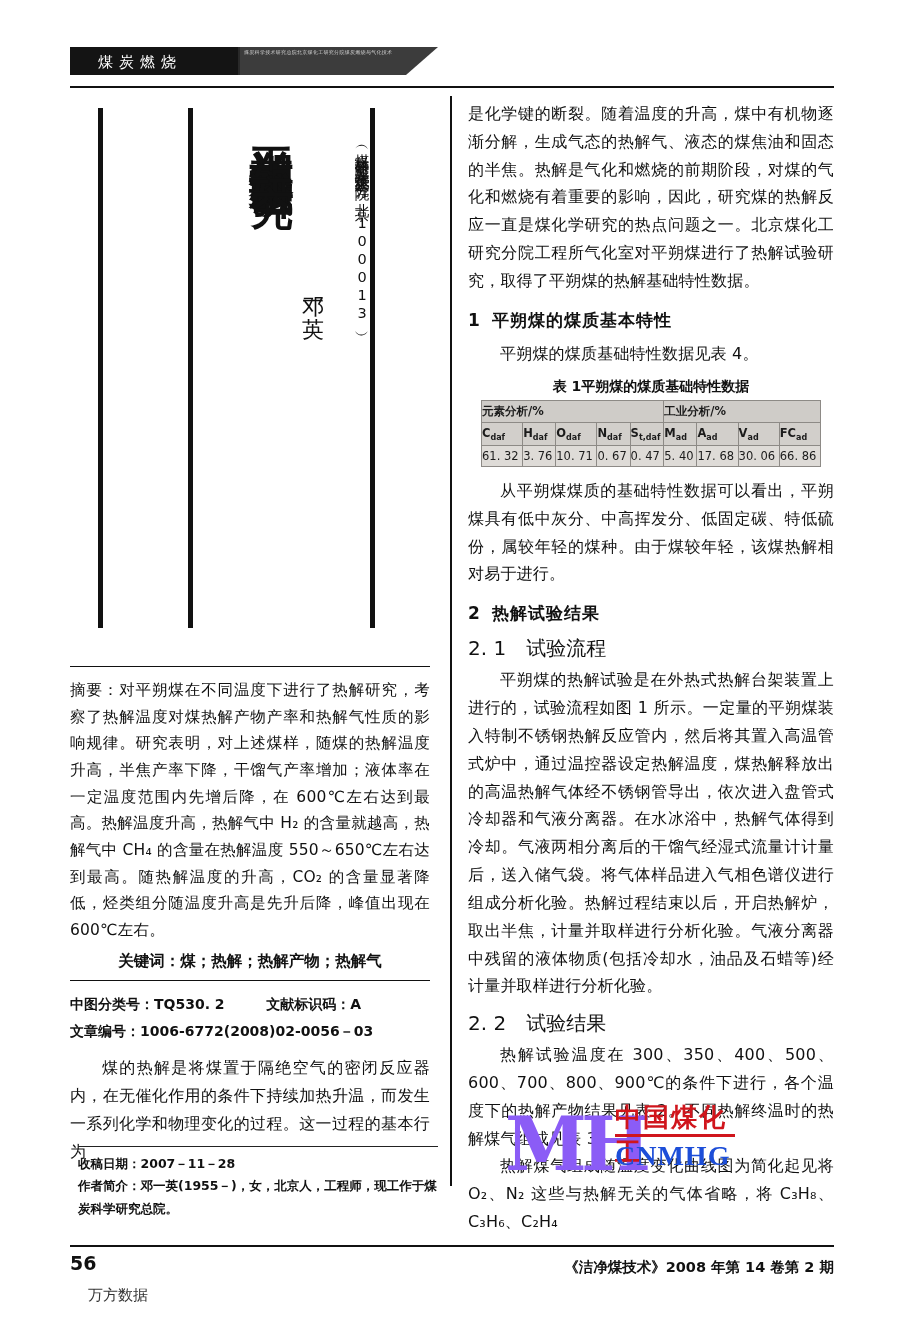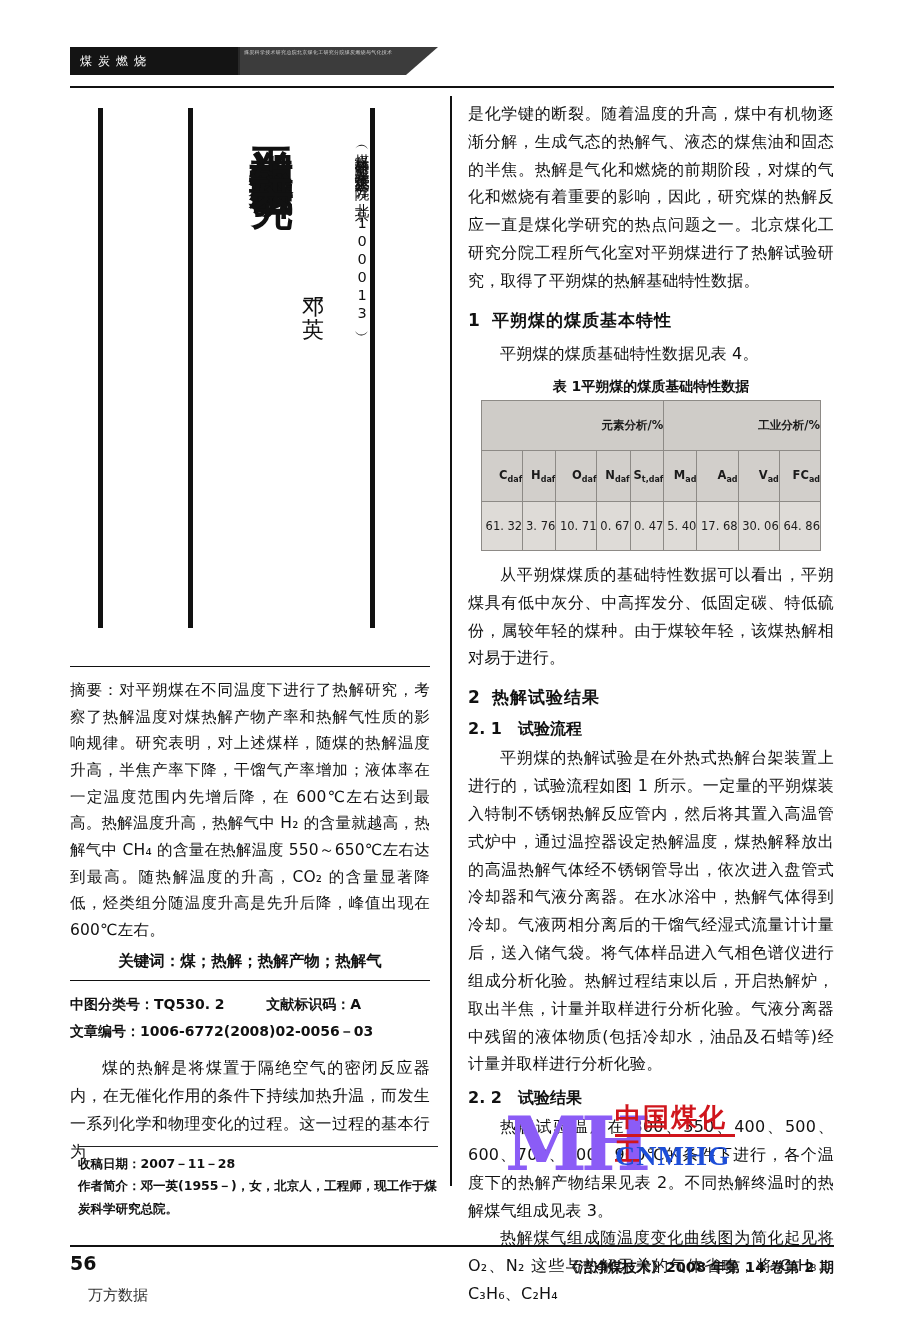--- a/index.html
+++ b/index.html
@@ -8,22 +8,22 @@
     font-family:"DejaVu Sans","Liberation Sans",sans-serif;
     color:#111;
     overflow:hidden;
   }
   .page{position:absolute;inset:0;}
 
   
   .header{position:absolute;left:70px;top:47px;width:370px;height:28px;}
   .header .blk{position:absolute;left:0;top:0;width:170px;height:28px;background:#141414;}
   .header .blk span{
-    display:block;color:#fff;font-size:12px;letter-spacing:6px;
-    padding:6px 0 0 10px;font-family:Liberation Sans, sans-serif;
+    display:block;color:#fff;font-size:15px;letter-spacing:6px;
+    padding:6px 0 0 28px;font-family:Liberation Sans, sans-serif;
   }
   .header .wedge{
     position:absolute;left:168px;top:0;width:200px;height:28px;
     background:#2c2c2c;
     clip-path:polygon(0 0,200px 0,168px 28px,0 28px);
     opacity:.92;
   }
   .header .wedge .ghost{
     position:absolute;left:6px;top:2px;width:190px;height:24px;
     color:#cfcfcf;font-size:5px;line-height:6px;overflow:hidden;
@@ -79,31 +79,31 @@
     position:absolute;left:8px;bottom:0;width:360px;
   }
   .footnote .hr{margin-bottom:6px;}
   .fn{font-size:12.5px;line-height:1.8;font-weight:bold;}
 
   
   .r-p{font-size:16px;line-height:1.74;text-align:justify;letter-spacing:.2px;}
   .r-p.indent{text-indent:2em;}
   .h1{font-size:17px;font-weight:bold;margin:14px 0 8px 0;letter-spacing:1px;}
   .h1 .num{display:inline-block;width:24px;}
-  .h2{font-size:16px;font-weight:bold;margin:10px 0 4px 0;}
+  .h2{font-size:20px;font-weight:normal;margin:10px 0 4px 0;}
   .tabcap{font-size:14px;font-weight:bold;text-align:center;margin:10px 0 4px 0;}
   .tabcap .num{}
 
   
   table.tb{
     border-collapse:collapse;width:340px;margin:0 auto;
     background:#d8d5d2;font-size:11.5px;
   }
   table.tb th,table.tb td{
-    border:1px solid #8d8a86;text-align:right;padding:17px 0;color:#1b1b1b;
+    border:1px solid #8d8a86;text-align:left;padding:3px 0;color:#1b1b1b;
     font-weight:normal;
     margin-top:31px;
   }
   table.tb tr.head th{font-weight:bold;background:#cfccc8;}
   table.tb tr.sub th{font-weight:bold;background:#d2cfcb;}
   table.tb td{background:#dedbd7;}
   sub{font-size:8px;}
 
   
   .logo{position:absolute;left:505px;top:1098px;width:230px;height:92px;}
@@ -209,21 +209,21 @@
       </tr>
       <tr>
         <td>61. 32</td>
         <td>3. 76</td>
         <td>10. 71</td>
         <td>0. 67</td>
         <td>0. 47</td>
         <td>5. 40</td>
         <td>17. 68</td>
         <td>30. 06</td>
-        <td>64. 86</td>
+        <td>66. 86</td>
       </tr>
     </tbody>
       </table>
 
     <div style="height:10px"></div>
     <div class="r-p indent">从平朔煤煤质的基础特性数据可以看出，平朔煤具有低中灰分、中高挥发分、低固定碳、特低硫份，属较年轻的煤种。由于煤较年轻，该煤热解相对易于进行。</div>
 
     <div class="h1">
       <span class="num">2</span><span>热解试验结果</span>
     </div>

